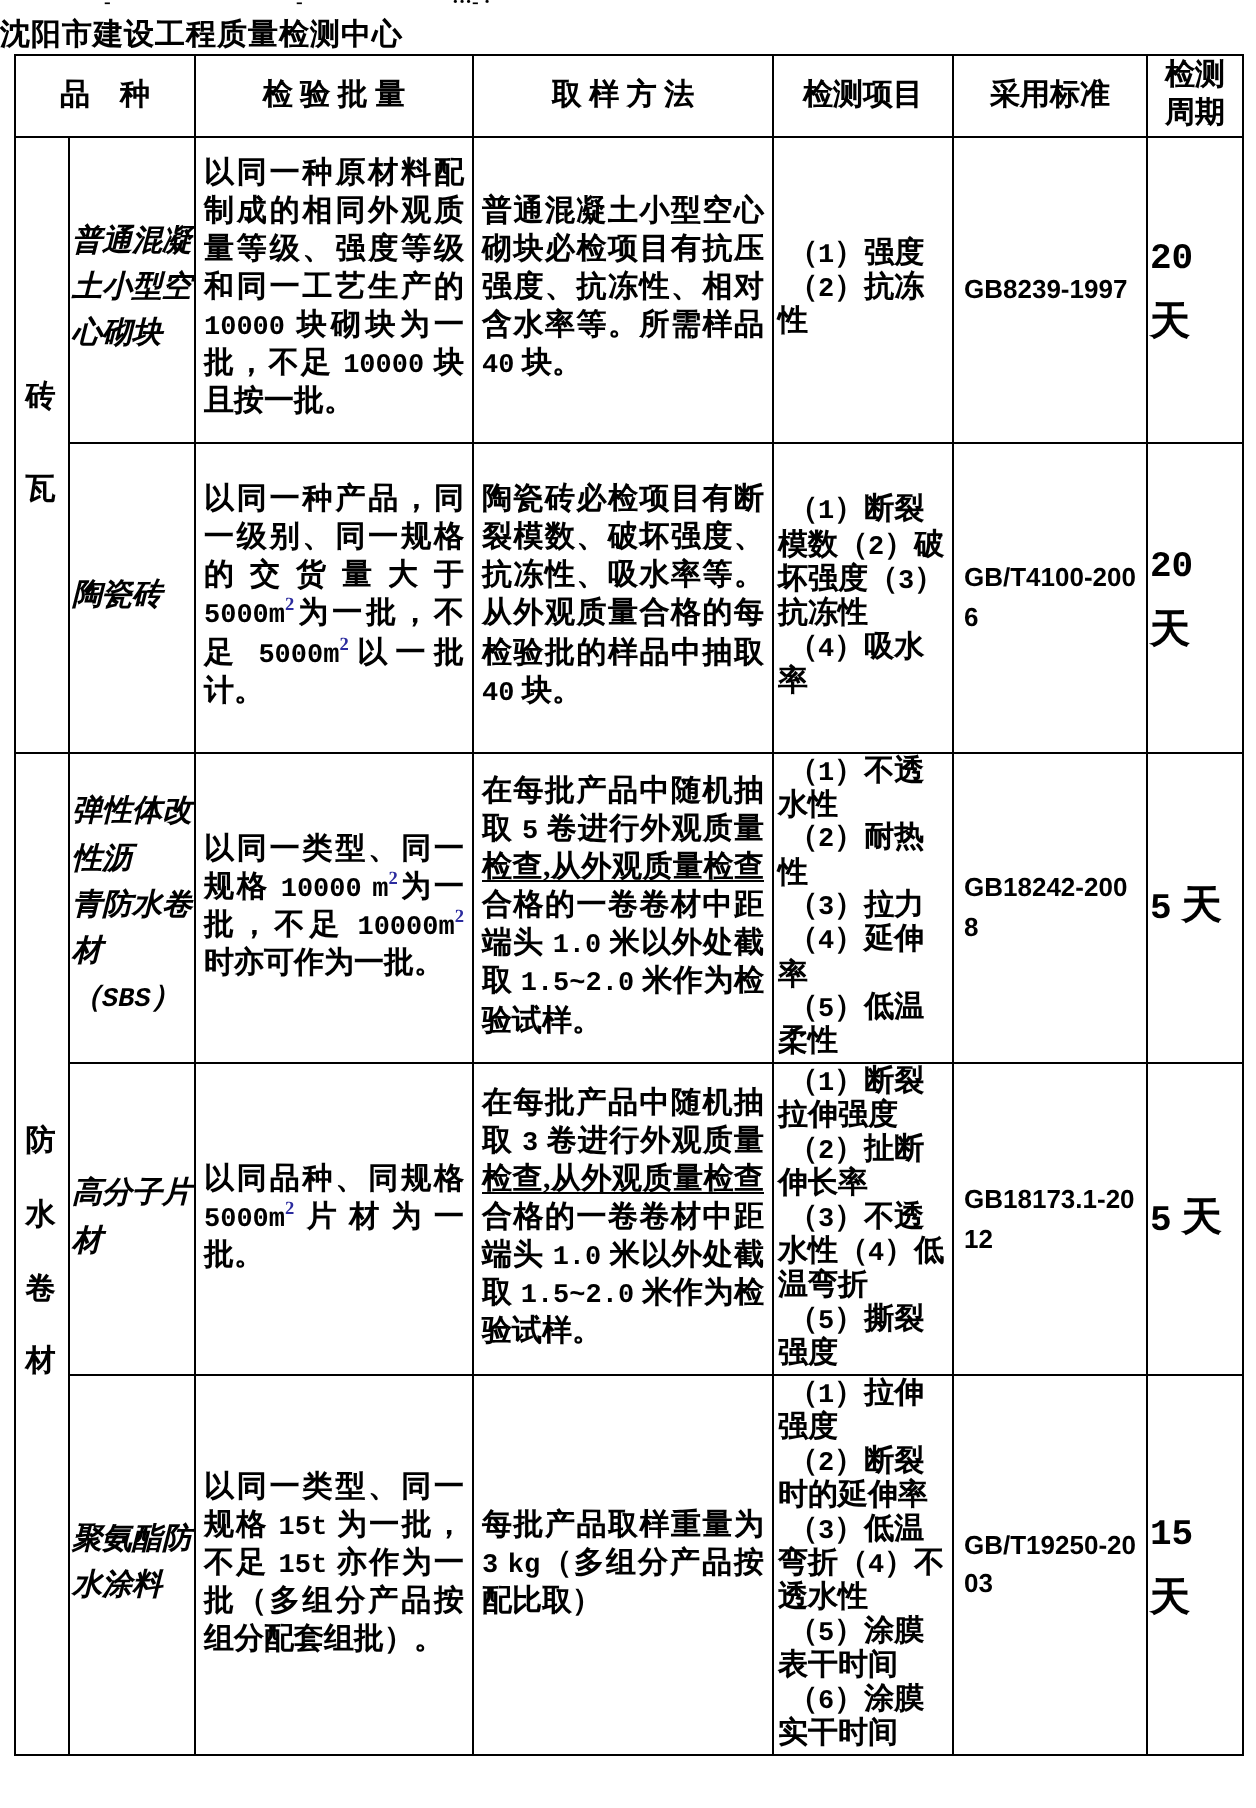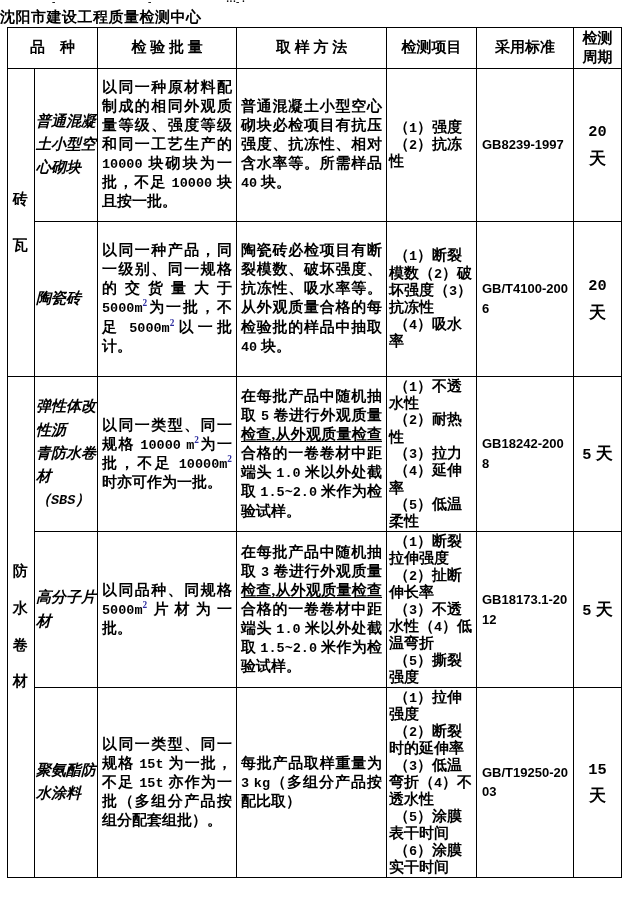--- a/index.html
+++ b/index.html
@@ -22,21 +22,21 @@
   tr.r4{height:152px;} tr.r5{height:188px;}
   td.cat{text-align:center;vertical-align:middle;font-size:15px;padding:0;}
   .vert{display:inline-block;width:1.1em;word-break:break-all;text-align:left;}
   .v-zw{line-height:3.1;}
   .v-fs{line-height:2.45;}
   td.variety{text-align:left;vertical-align:middle;font-size:15px;line-height:1.55;white-space:pre-line;padding:0 1px;font-style:italic;}
   td.para{font-size:15px;line-height:1.27;text-align:justify;vertical-align:middle;padding:2px 4px;margin-top:32px;}
   td.items{font-size:15px;line-height:1.12;vertical-align:middle;padding:1px 2px;}
   td.items div{text-indent:5px;}
   td.std{font-family:Liberation Sans, sans-serif;font-size:13px;word-break:break-all;vertical-align:middle;padding:4px 5px;line-height:1.5;}
-  td.period{font-size:17px;text-align:center;vertical-align:middle;white-space:pre-line;line-height:1.6;}
+  td.period{font-size:20px;text-align:left;vertical-align:middle;white-space:pre-line;line-height:1.6;}
   .num{font-family:"Liberation Mono","DejaVu Sans Mono",monospace;font-size:0.9em;}
   sup.s2{color:#2b2b9e;font-size:0.62em;vertical-align:super;line-height:0;}
   u{text-underline-offset:2px;}
 </style>
 </head>
 <body>
 
 <div>
 
   <div class="top-marks">

